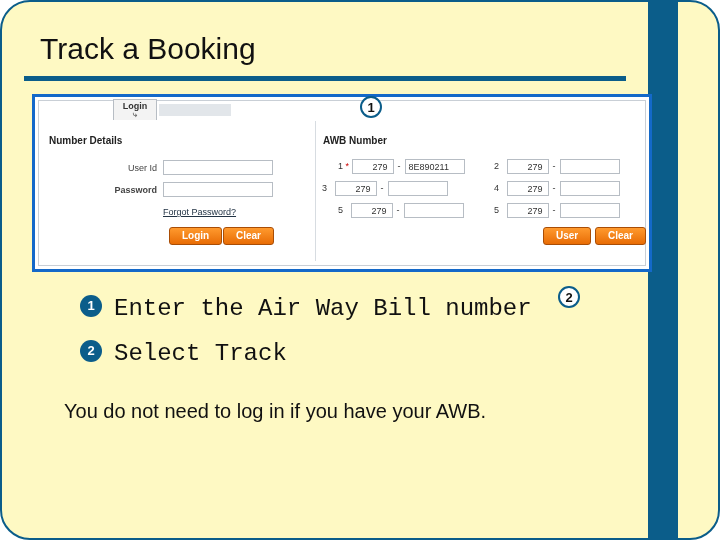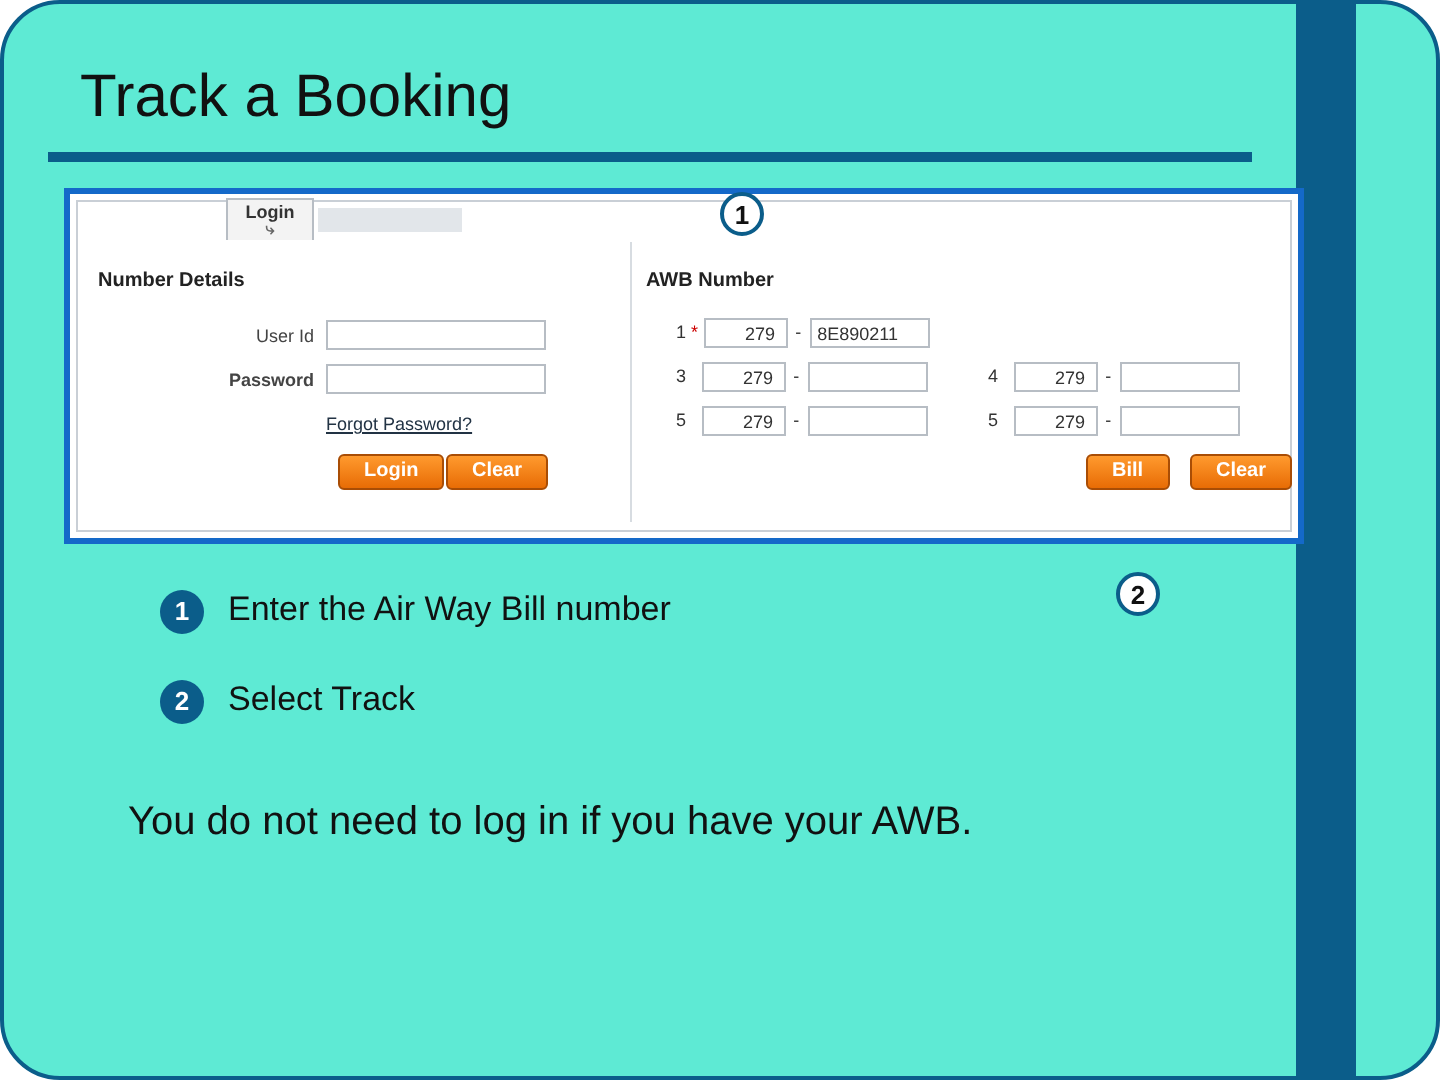--- a/index.html
+++ b/index.html
@@ -7,21 +7,21 @@
     width: 720px; height: 540px;
     font-family: Arial, Helvetica, sans-serif;
     background: #fff;
     position: relative;
     overflow: hidden;
   }
   .slide {
     position: absolute; inset: 0;
     border-radius: 30px;
     border: 2px solid #0b5d8a;
-    background: #5eead4;
+    background: #fef9c3;
     overflow: hidden;
   }
   .side-bar-deco {
     position: absolute;
     right: 40px; top: 0; bottom: 0;
     width: 26px;
     background: #0b5d8a;
   }
   .side-bar-deco::before {
     content: "";
@@ -136,21 +136,21 @@
   .serial {
     display: inline-block;
     width: 60px; height: 15px;
     border: 1px solid #b7bdc4;
     font-size: 9px; padding: 0 3px; line-height: 15px;
     background: #fff; vertical-align: middle;
   }
 
   .r1a { left: 296px; top: 58px; }
   .r1b { left: 452px; top: 58px; }
-  .r2a { left: 296px; top: 80px; }
+  .r2a { left: 280px; top: 80px; }
   .r2b { left: 452px; top: 80px; }
   .r3a { left: 296px; top: 102px; }
   .r3b { left: 452px; top: 102px; }
 
   .callout {
     position: absolute;
     width: 22px; height: 22px;
     border-radius: 50%;
     background: #fff;
     border: 2px solid #0b5d8a;
@@ -168,22 +168,22 @@
     background: #0b5d8a;
     color: #fff;
     font-size: 13px; font-weight: bold;
     text-align: center; line-height: 22px;
   }
   .step1 { left: 78px; top: 293px; }
   .step2 { left: 78px; top: 338px; }
 
   .step-text {
     position: absolute;
-    font-size: 17px; color: #111;
-    font-family: Liberation Sans, sans-serif;
+    font-size: 24px; color: #111;
+    font-family: Liberation Mono, monospace;
   }
   .step1-text { left: 112px; top: 293px; }
   .step2-text { left: 112px; top: 338px; }
 
   .note {
     position: absolute;
     left: 62px; top: 398px;
     font-size: 20px; font-weight: normal; color: #111;
   }
 </style>
@@ -219,20 +219,27 @@
       <button class="btn btn-login">Login</button>
       <button class="btn btn-clear1">Clear</button>
 
       <div class="awb-row r1a">
         <span class="awb-num">1</span>
         <span class="star">*</span>
         <span class="pref">279</span>
         <span class="dash">-</span>
         <span class="serial">8E890211</span>
       </div>
+      <div class="awb-row r1b">
+        <span class="awb-num">2</span>
+        <span>&nbsp;</span>
+        <span class="pref">279</span>
+        <span class="dash">-</span>
+        <span class="serial"></span>
+      </div>
       <div class="awb-row r2a">
         <span class="awb-num">3</span>
         <span>&nbsp;</span>
         <span class="pref">279</span>
         <span class="dash">-</span>
         <span class="serial"></span>
       </div>
       <div class="awb-row r2b">
         <span class="awb-num">4</span>
         <span>&nbsp;</span>
@@ -248,21 +255,21 @@
         <span class="serial"></span>
       </div>
       <div class="awb-row r3b">
         <span class="awb-num">5</span>
         <span>&nbsp;</span>
         <span class="pref">279</span>
         <span class="dash">-</span>
         <span class="serial"></span>
       </div>
 
-      <button class="btn btn-track">Bill</button>
+      <button class="btn btn-track">User</button>
       <button class="btn btn-clear2">Clear</button>
 
     </div>
   </div>
 
   <div class="callout callout-1">1</div>
   <div class="callout callout-2">2</div>
 
   <div class="step-bullet step1">1</div>
   <div class="step-text step1-text">Enter the Air Way Bill number</div>

